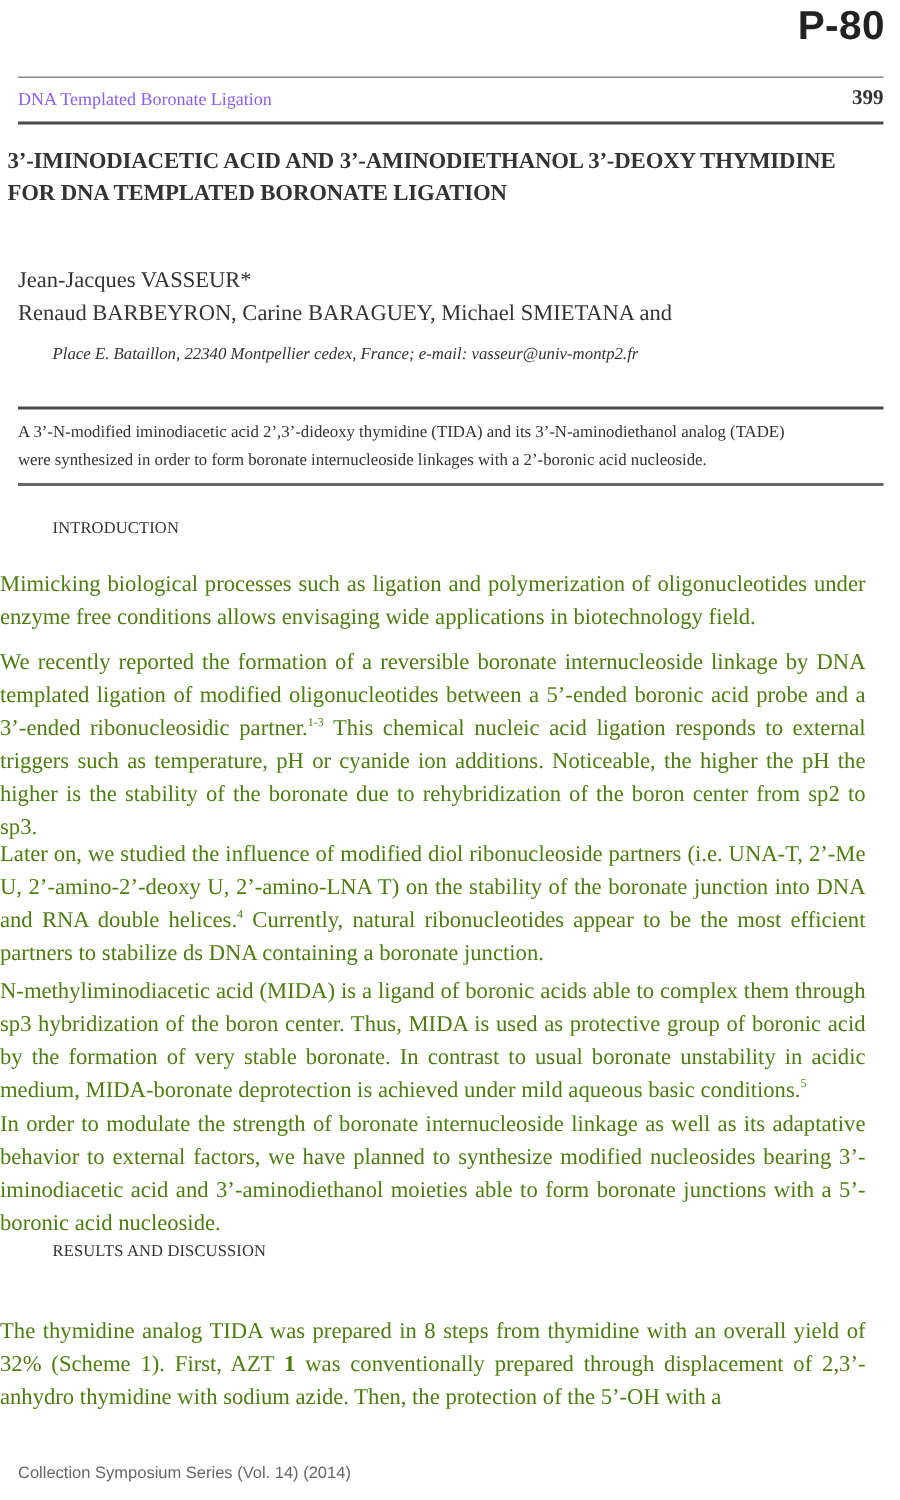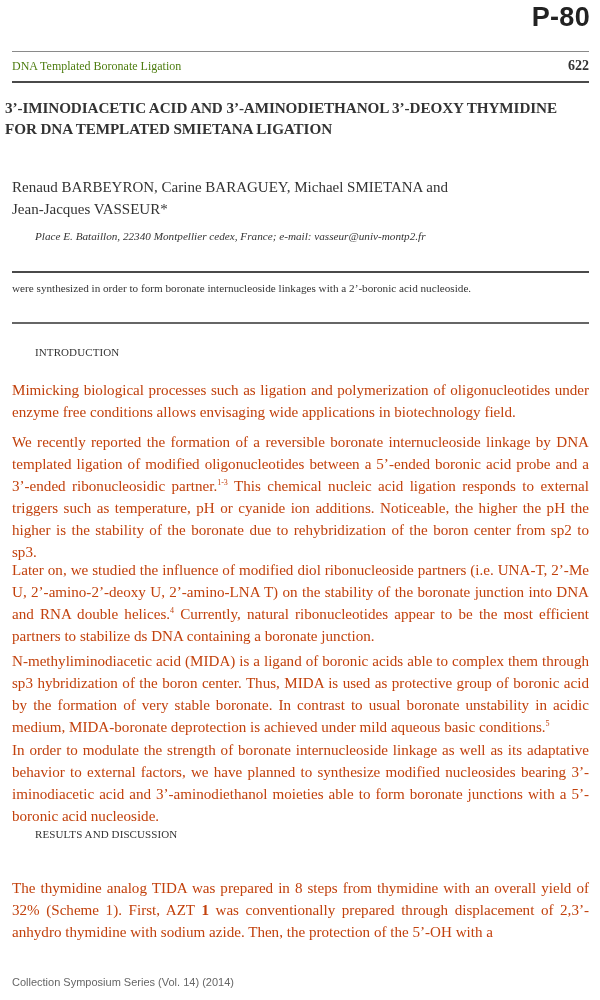--- a/index.html
+++ b/index.html
@@ -1,57 +1,58 @@
 <!DOCTYPE html>
 <html><head>
 <meta charset="utf-8">
 <style>
   html, body { margin:0; padding:0; background:#ffffff; }
   body { width:600px; height:1000px; position:relative; overflow:hidden; font-family:"Liberation Serif", "DejaVu Serif", serif; color:#2a2a2a; }
   .abs { position:absolute; }
   .poster-id { right:10px; top:2px; font-family:"Liberation Sans", "DejaVu Sans", sans-serif; font-weight:bold; font-size:27px; color:#222; letter-spacing:0.3px; }
   .rule-thin { left:12px; right:11px; height:1px; background:#8a8a8a; }
   .rule-thick { left:12px; right:11px; height:2px; background:#4a4a4a; }
-  .run-head { left:12px; top:59px; font-size:12px; color:#4d7c0f; }
+  .run-head { left:12px; top:59px; font-size:12px; color:#8b5cf6; }
   .page-num { right:11px; top:58px; font-size:14px; font-weight:bold; color:#333; }
   .title { left:5px; top:97px; width:585px; font-size:15.2px; font-weight:bold; line-height:21px; color:#333; letter-spacing:-0.1px; }
   .authors { left:12px; top:176px; width:560px; font-size:15px; line-height:22px; color:#333; }
   .affil { left:35px; top:227px; width:560px; font-size:11.2px; font-style:italic; line-height:19px; color:#333; }
   .abstract { left:12px; top:279px; width:585px; font-size:11.2px; line-height:19px; color:#333; }
   .sec-head { left:35px; font-size:11px; font-weight:normal; color:#333; letter-spacing:0.1px; }
-  .para { left:12px; width:577px; font-size:15.1px; line-height:22px; text-align:justify; color:#c2410c; }
+  .para { left:0; width:577px; font-size:15.1px; line-height:22px; text-align:justify; color:#4d7c0f; }
   .para sup { font-size:8px; line-height:0; vertical-align:super; }
   .footer { left:12px; top:976px; font-family:"Liberation Sans", "DejaVu Sans", sans-serif; font-size:11px; color:#666; }
 </style>
 </head>
 <body>
 
 <div class="abs poster-id">P-80</div>
 
 <div class="abs rule-thin" style="top:51px;"></div>
 <div class="abs run-head">DNA Templated Boronate Ligation</div>
-<div class="abs page-num">622</div>
+<div class="abs page-num">399</div>
 <div class="abs rule-thick" style="top:81px;"></div>
 
 <div class="abs title">
   <div>3’-IMINODIACETIC ACID AND 3’-AMINODIETHANOL 3’-DEOXY THYMIDINE</div>
-  <div>FOR DNA TEMPLATED SMIETANA LIGATION</div>
+  <div>FOR DNA TEMPLATED BORONATE LIGATION</div>
 </div>
 
 <div class="abs authors">
+  <div>Jean-Jacques VASSEUR*</div>
   <div>Renaud BARBEYRON, Carine BARAGUEY, Michael SMIETANA and</div>
-  <div>Jean-Jacques VASSEUR*</div>
 </div>
 
 <div class="abs affil">
   <div>Place E. Bataillon, 22340 Montpellier cedex, France; e-mail: vasseur@univ-montp2.fr</div>
 </div>
 
 <div class="abs rule-thick" style="top:271px;"></div>
 <div class="abs abstract">
+  <div>A 3’-N-modified iminodiacetic acid 2’,3’-dideoxy thymidine (TIDA)  and its 3’-N-aminodiethanol analog (TADE)</div>
   <div>were synthesized in order to form boronate internucleoside linkages with a 2’-boronic acid nucleoside.</div>
 </div>
 <div class="abs rule-thick" style="top:322px; background:#666;"></div>
 
 <div class="abs sec-head" style="top:346px;">INTRODUCTION</div>
 
 <div class="abs para" style="top:379px;">
   <span>Mimicking biological processes such as ligation and polymerization of oligonucleotides under enzyme free conditions allows envisaging wide applications in biotechnology field.</span>
 </div>
 

